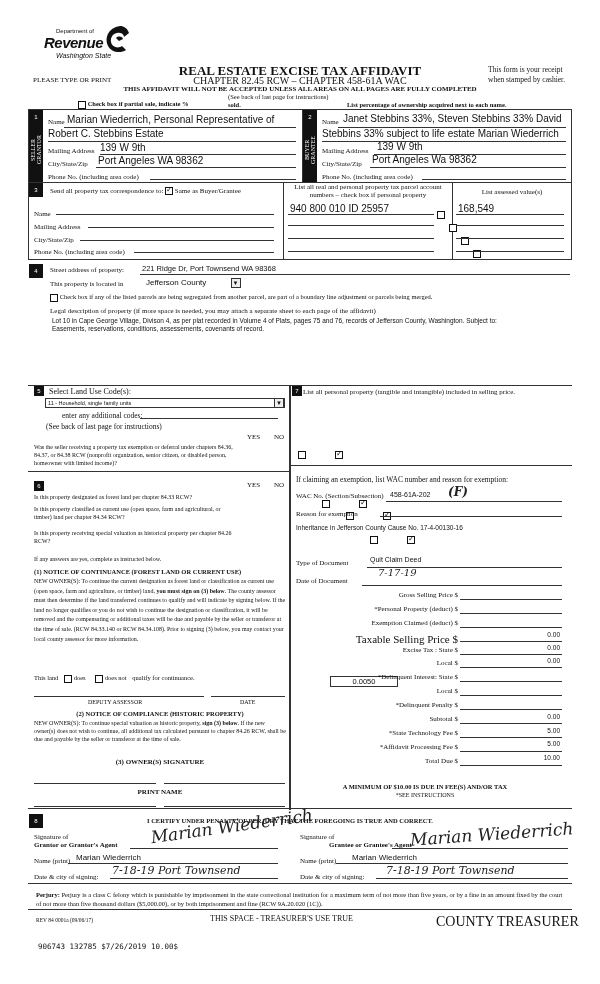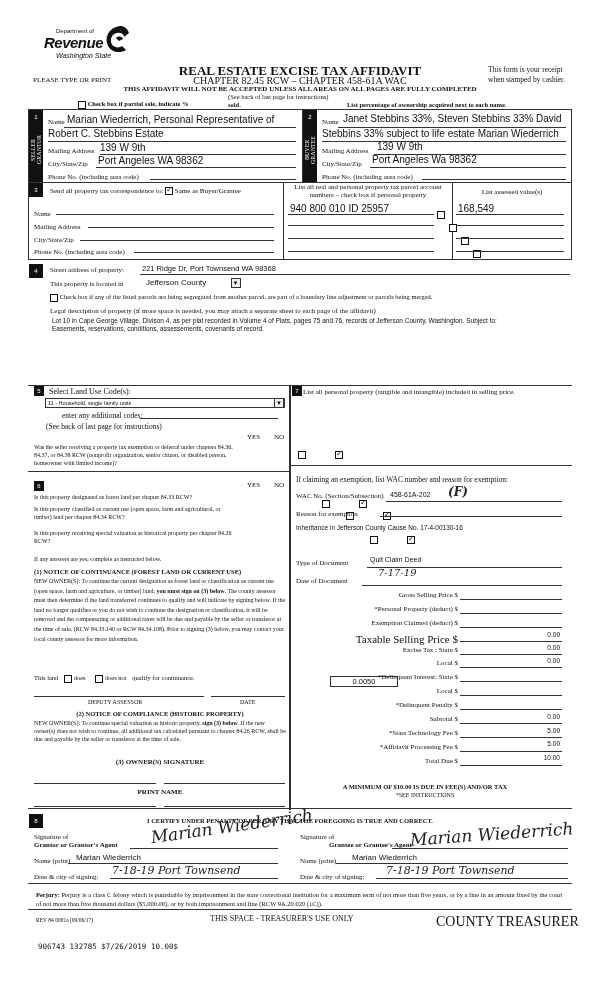--- a/index.html
+++ b/index.html
@@ -312,18 +312,18 @@
 <div class="line" style="left:376px;top:866px;width:192px;height:12px;"></div>
 <div class="abs hand" style="left:386px;top:864px;font-size:11px;">7-18-19  Port Townsend</div>
 
 
 <div class="line" style="left:28px;top:883px;width:544px;height:0;"></div>
 <div class="abs" style="left:36px;top:890px;width:532px;font-size:6.5px;line-height:9px;">
   <b>Perjury:</b><span> Perjury is a class C felony which is punishable by imprisonment in the state correctional institution for a maximum term of not more than five years, or by a fine in an amount fixed by the court of not more than five thousand dollars ($5,000.00), or by both imprisonment and fine (RCW 9A.20.020 (1C)).</span>
 </div>
 <div class="line" style="left:28px;top:909px;width:544px;height:0;"></div>
 <div class="abs" style="left:36px;top:917px;font-size:5.5px;">REV 84 0001a (09/06/17)</div>
-<div class="abs" style="left:210px;top:914px;font-size:8px;">THIS SPACE - TREASURER'S USE ONLY</div>
+<div class="abs" style="left:210px;top:914px;font-size:8px;">THIS SPACE - TREASURER'S USE TRUE</div>
 <div class="abs" style="left:436px;top:914px;font-size:14px;">COUNTY TREASURER</div>
 <div class="abs" style="left:38px;top:942px;font-family:'DejaVu Sans Mono', monospace;font-size:7.5px;">906743 132785 $7/26/2019 10.00$</div>
 
 
 
 
 </body></html>

